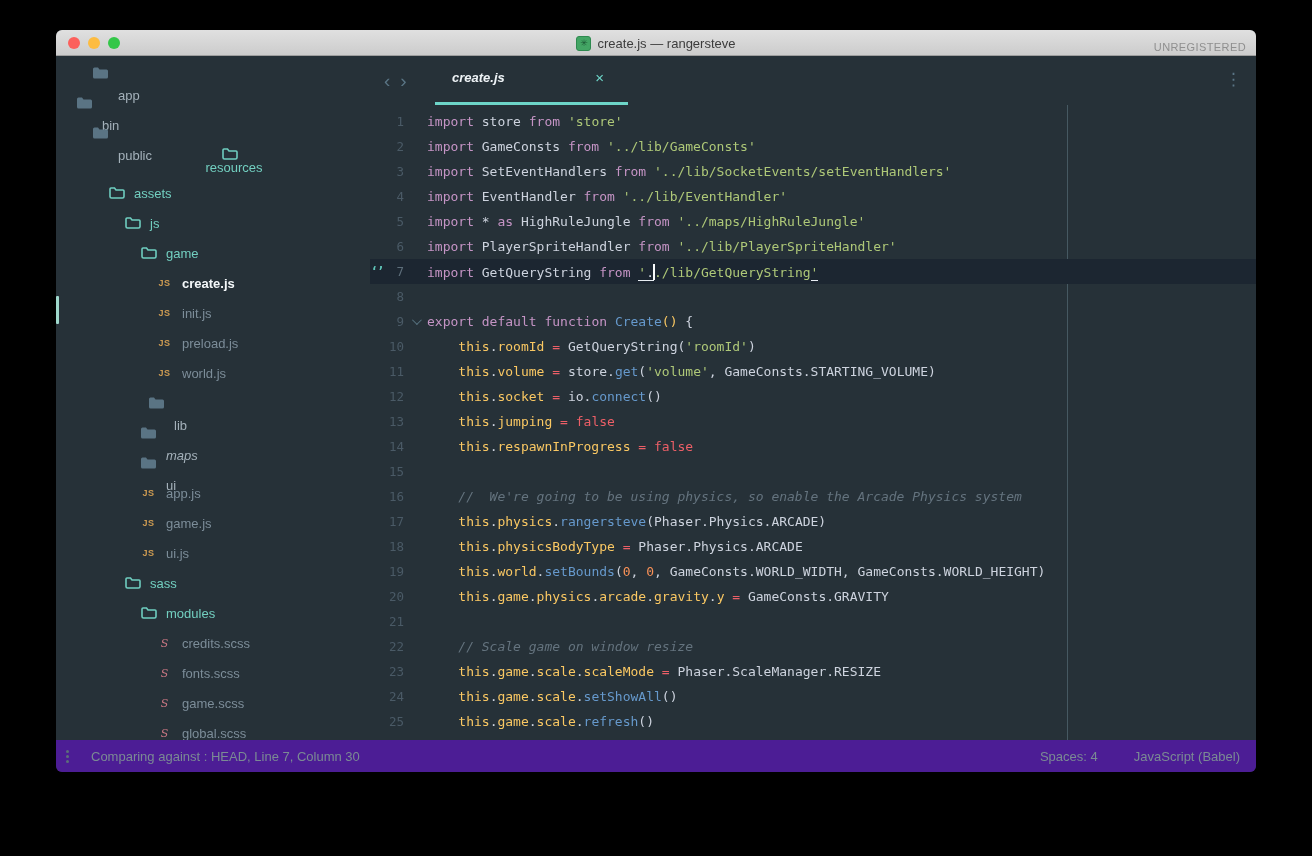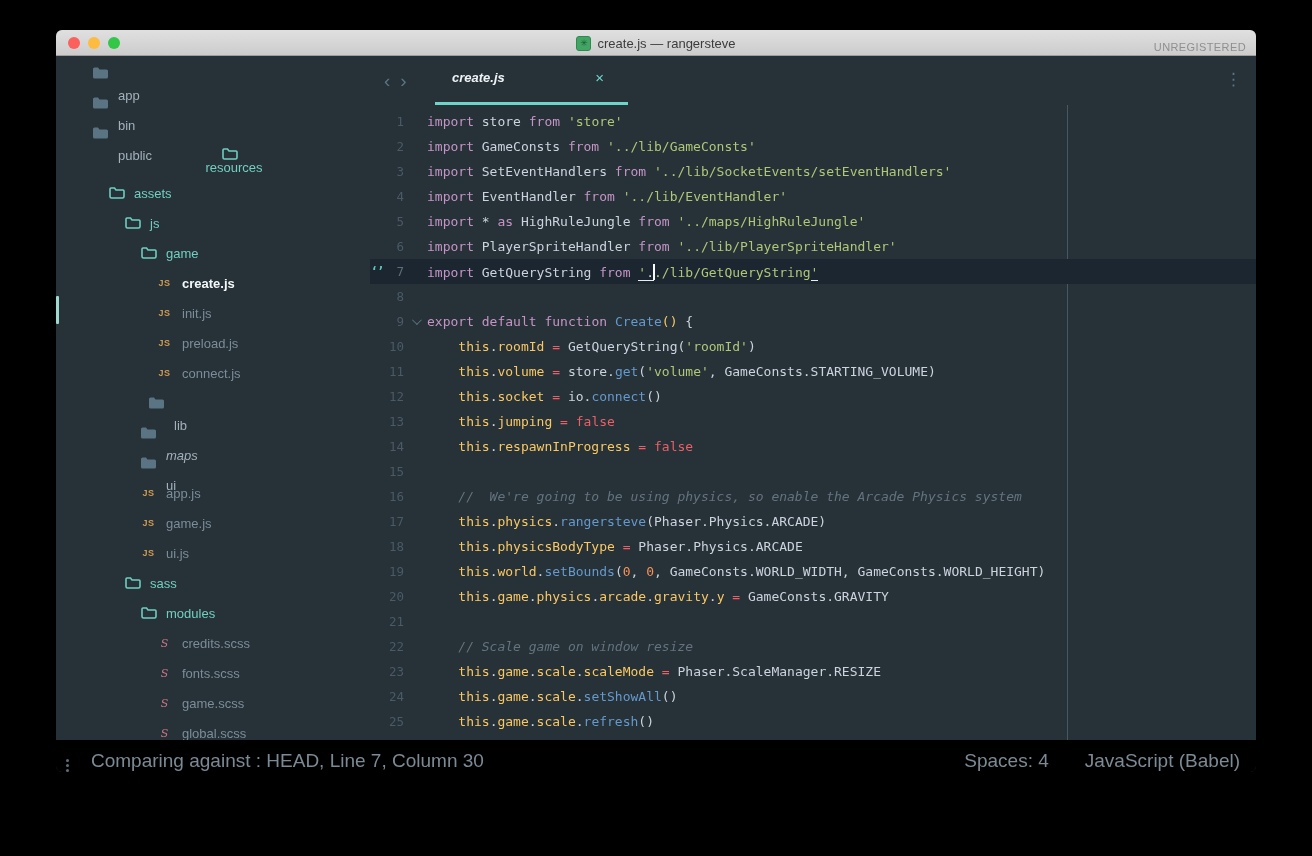--- a/index.html
+++ b/index.html
@@ -78,22 +78,22 @@
   .tk-op  { color:#ec5f67; }
   .tk-num { color:#f99157; }
   .tk-fn  { color:#6699cc; }
   .tk-com { color:#64737e; font-style:italic; }
   .tk-strU{ color:#aec878; border-bottom:1px solid #e8edf2; }
   .tk-fgU { color:#cdd3de; border-bottom:1px solid #e8edf2; }
   .cursor { display:inline-block; width:2px; height:16px; background:#f8fafb;
             vertical-align:-3px; margin:0 -1px; }
 
   
-  .statusbar { height:32px; flex:none; display:flex; align-items:flex-end;
-               color:#7b8a94; font-size:19px; padding:0 16px 0 10px; background:#000000; }
+  .statusbar { height:32px; flex:none; display:flex; align-items:center;
+               color:#7b8a94; font-size:13px; padding:0 16px 0 10px; background:#4c1d95; }
   .status-menu { display:flex; flex-direction:column; gap:2px; margin-right:22px; cursor:pointer; }
   .status-menu i { width:3px; height:3px; border-radius:50%; background:#5d6e7a; }
   .status-right { margin-left:auto; display:flex; gap:36px; }
   .status-right span { cursor:pointer; }
 </style>
 </head>
 <body>
 
 <div class="window">
 
@@ -114,34 +114,34 @@
 
     <div class="sidebar" id="sidebar">
         <div class="tree-row" style="padding-left: 36px;">
           <span class="tree-icon">
             <svg width="15" height="12" viewBox="0 0 15 12">
               <path d="M0 2 Q0 .5 1.5 .5 H5 L6.5 2.5 H13.5 Q15 2.5 15 4 V10 Q15 11.5 13.5 11.5 H1.5 Q0 11.5 0 10 Z" fill="#5a7484"></path>
             </svg>
           </span>
           <span class="lbl-folder">app</span>
         </div>
+        <div class="tree-row" style="padding-left: 20px;">
+          <span class="tree-icon">
+            <svg width="15" height="12" viewBox="0 0 15 12">
+              <path d="M0 2 Q0 .5 1.5 .5 H5 L6.5 2.5 H13.5 Q15 2.5 15 4 V10 Q15 11.5 13.5 11.5 H1.5 Q0 11.5 0 10 Z" fill="#5a7484"></path>
+            </svg>
+          </span>
+          <span class="lbl-folder">bin</span>
+        </div>
         <div class="tree-row" style="padding-left: 36px;">
           <span class="tree-icon">
             <svg width="15" height="12" viewBox="0 0 15 12">
               <path d="M0 2 Q0 .5 1.5 .5 H5 L6.5 2.5 H13.5 Q15 2.5 15 4 V10 Q15 11.5 13.5 11.5 H1.5 Q0 11.5 0 10 Z" fill="#5a7484"></path>
             </svg>
           </span>
-          <span class="lbl-folder">bin</span>
-        </div>
-        <div class="tree-row" style="padding-left: 36px;">
-          <span class="tree-icon">
-            <svg width="15" height="12" viewBox="0 0 15 12">
-              <path d="M0 2 Q0 .5 1.5 .5 H5 L6.5 2.5 H13.5 Q15 2.5 15 4 V10 Q15 11.5 13.5 11.5 H1.5 Q0 11.5 0 10 Z" fill="#5a7484"></path>
-            </svg>
-          </span>
           <span class="lbl-folder">public</span>
         </div>
         <div class="tree-row" style="padding-left: 42px; flex-direction: column;">
           <span class="tree-icon">
             <svg width="16" height="12" viewBox="0 0 16 12">
               <path d="M1 2 Q1 1 2 1 H5.5 L7 3 H14 Q15 3 15 4 V9.5 Q15 11 13.5 11 H2.5 Q1 11 1 9.5 Z" fill="none" stroke="#6fcec0" stroke-width="1.6"></path>
             </svg>
           </span>
           <span class="lbl-folder-open">resources</span>
         </div>
@@ -184,21 +184,21 @@
         <div class="tree-row" style="padding-left: 100px;">
           <span class="tree-icon">
             <span class="js-badge">JS</span>
           </span>
           <span class="lbl-file">preload.js</span>
         </div>
         <div class="tree-row" style="padding-left: 100px;">
           <span class="tree-icon">
             <span class="js-badge">JS</span>
           </span>
-          <span class="lbl-file">connect.js</span>
+          <span class="lbl-file">world.js</span>
         </div>
         <div class="tree-row" style="padding-left: 92px;">
           <span class="tree-icon">
             <svg width="15" height="12" viewBox="0 0 15 12">
               <path d="M0 2 Q0 .5 1.5 .5 H5 L6.5 2.5 H13.5 Q15 2.5 15 4 V10 Q15 11.5 13.5 11.5 H1.5 Q0 11.5 0 10 Z" fill="#5a7484"></path>
             </svg>
           </span>
           <span class="lbl-folder">lib</span>
         </div>
         <div class="tree-row" style="padding-left: 84px; font-style: italic;">

